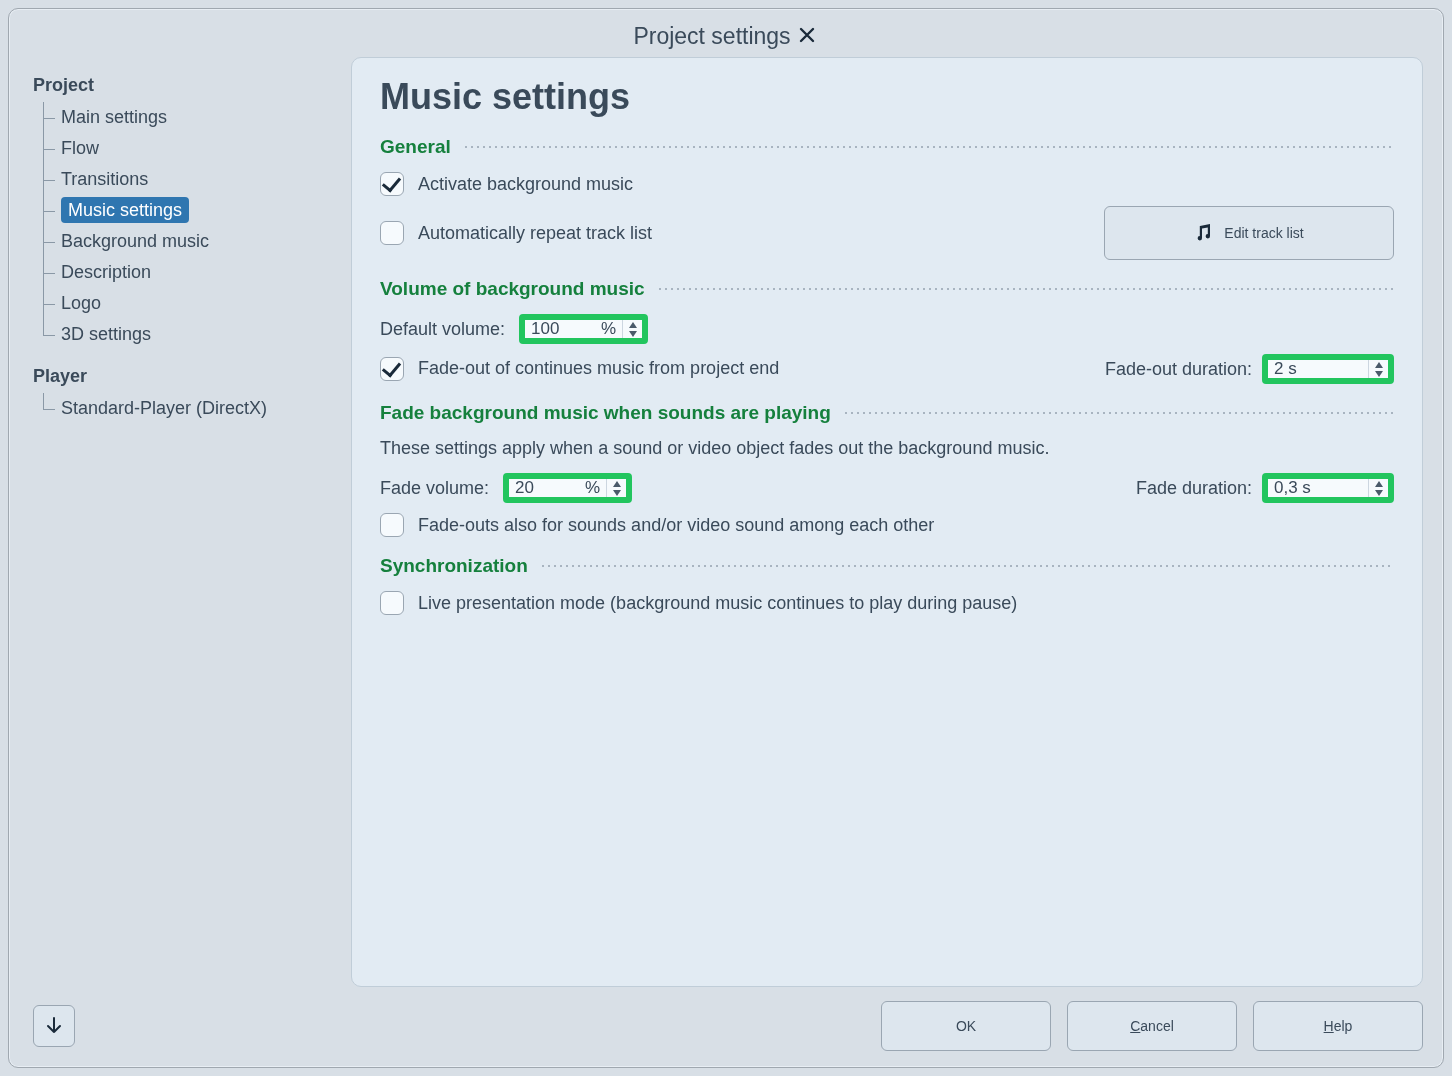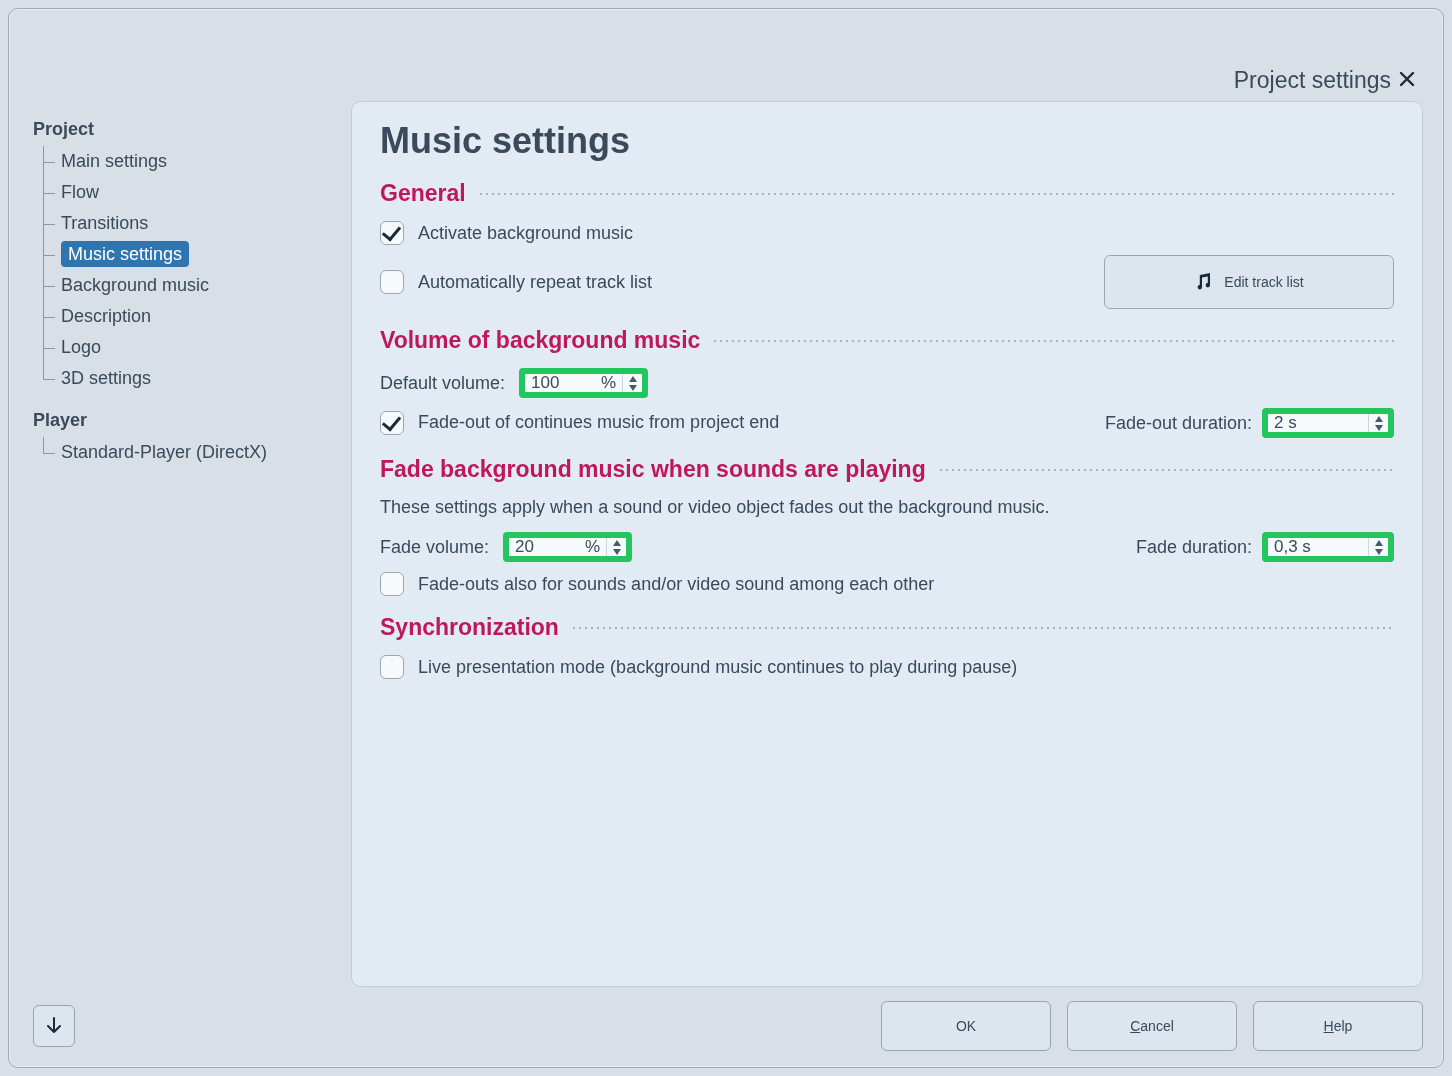--- a/index.html
+++ b/index.html
@@ -19,23 +19,22 @@
   background: #d8dfe6;
   border: 1px solid #a0a8b0;
   border-radius: 10px;
   display: flex;
   flex-direction: column;
   box-shadow: inset 0 0 0 1px #e8eef4;
 }
 .titlebar {
   display: flex;
   align-items: center;
-  justify-content: flex-end;
+  justify-content: center;
   padding: 10px 20px 4px 24px;
-  margin-top: 44px;
 }
 .titlebar-title {
   font-size: 23px;
   color: #3a4a5a;
 }
 .close-x {
   font-size: 22px;
   cursor: pointer;
   color: #2a3a4a;
   padding: 4px 8px;
@@ -108,23 +107,23 @@
   color: #3a4a5a;
   margin-bottom: 18px;
 }
 .section-header {
   display: flex;
   align-items: center;
   gap: 12px;
   margin: 18px 0 14px 0;
 }
 .section-header-label {
-  font-size: 23px;
+  font-size: 19px;
   font-weight: 700;
-  color: #be185d;
+  color: #15803d;
   white-space: nowrap;
 }
 .section-header-dots {
   flex: 1;
   height: 2px;
   background-image: radial-gradient(circle, #a8b4c0 1px, transparent 1px);
   background-size: 6px 2px;
   background-repeat: repeat-x;
 }
 .form-row {

